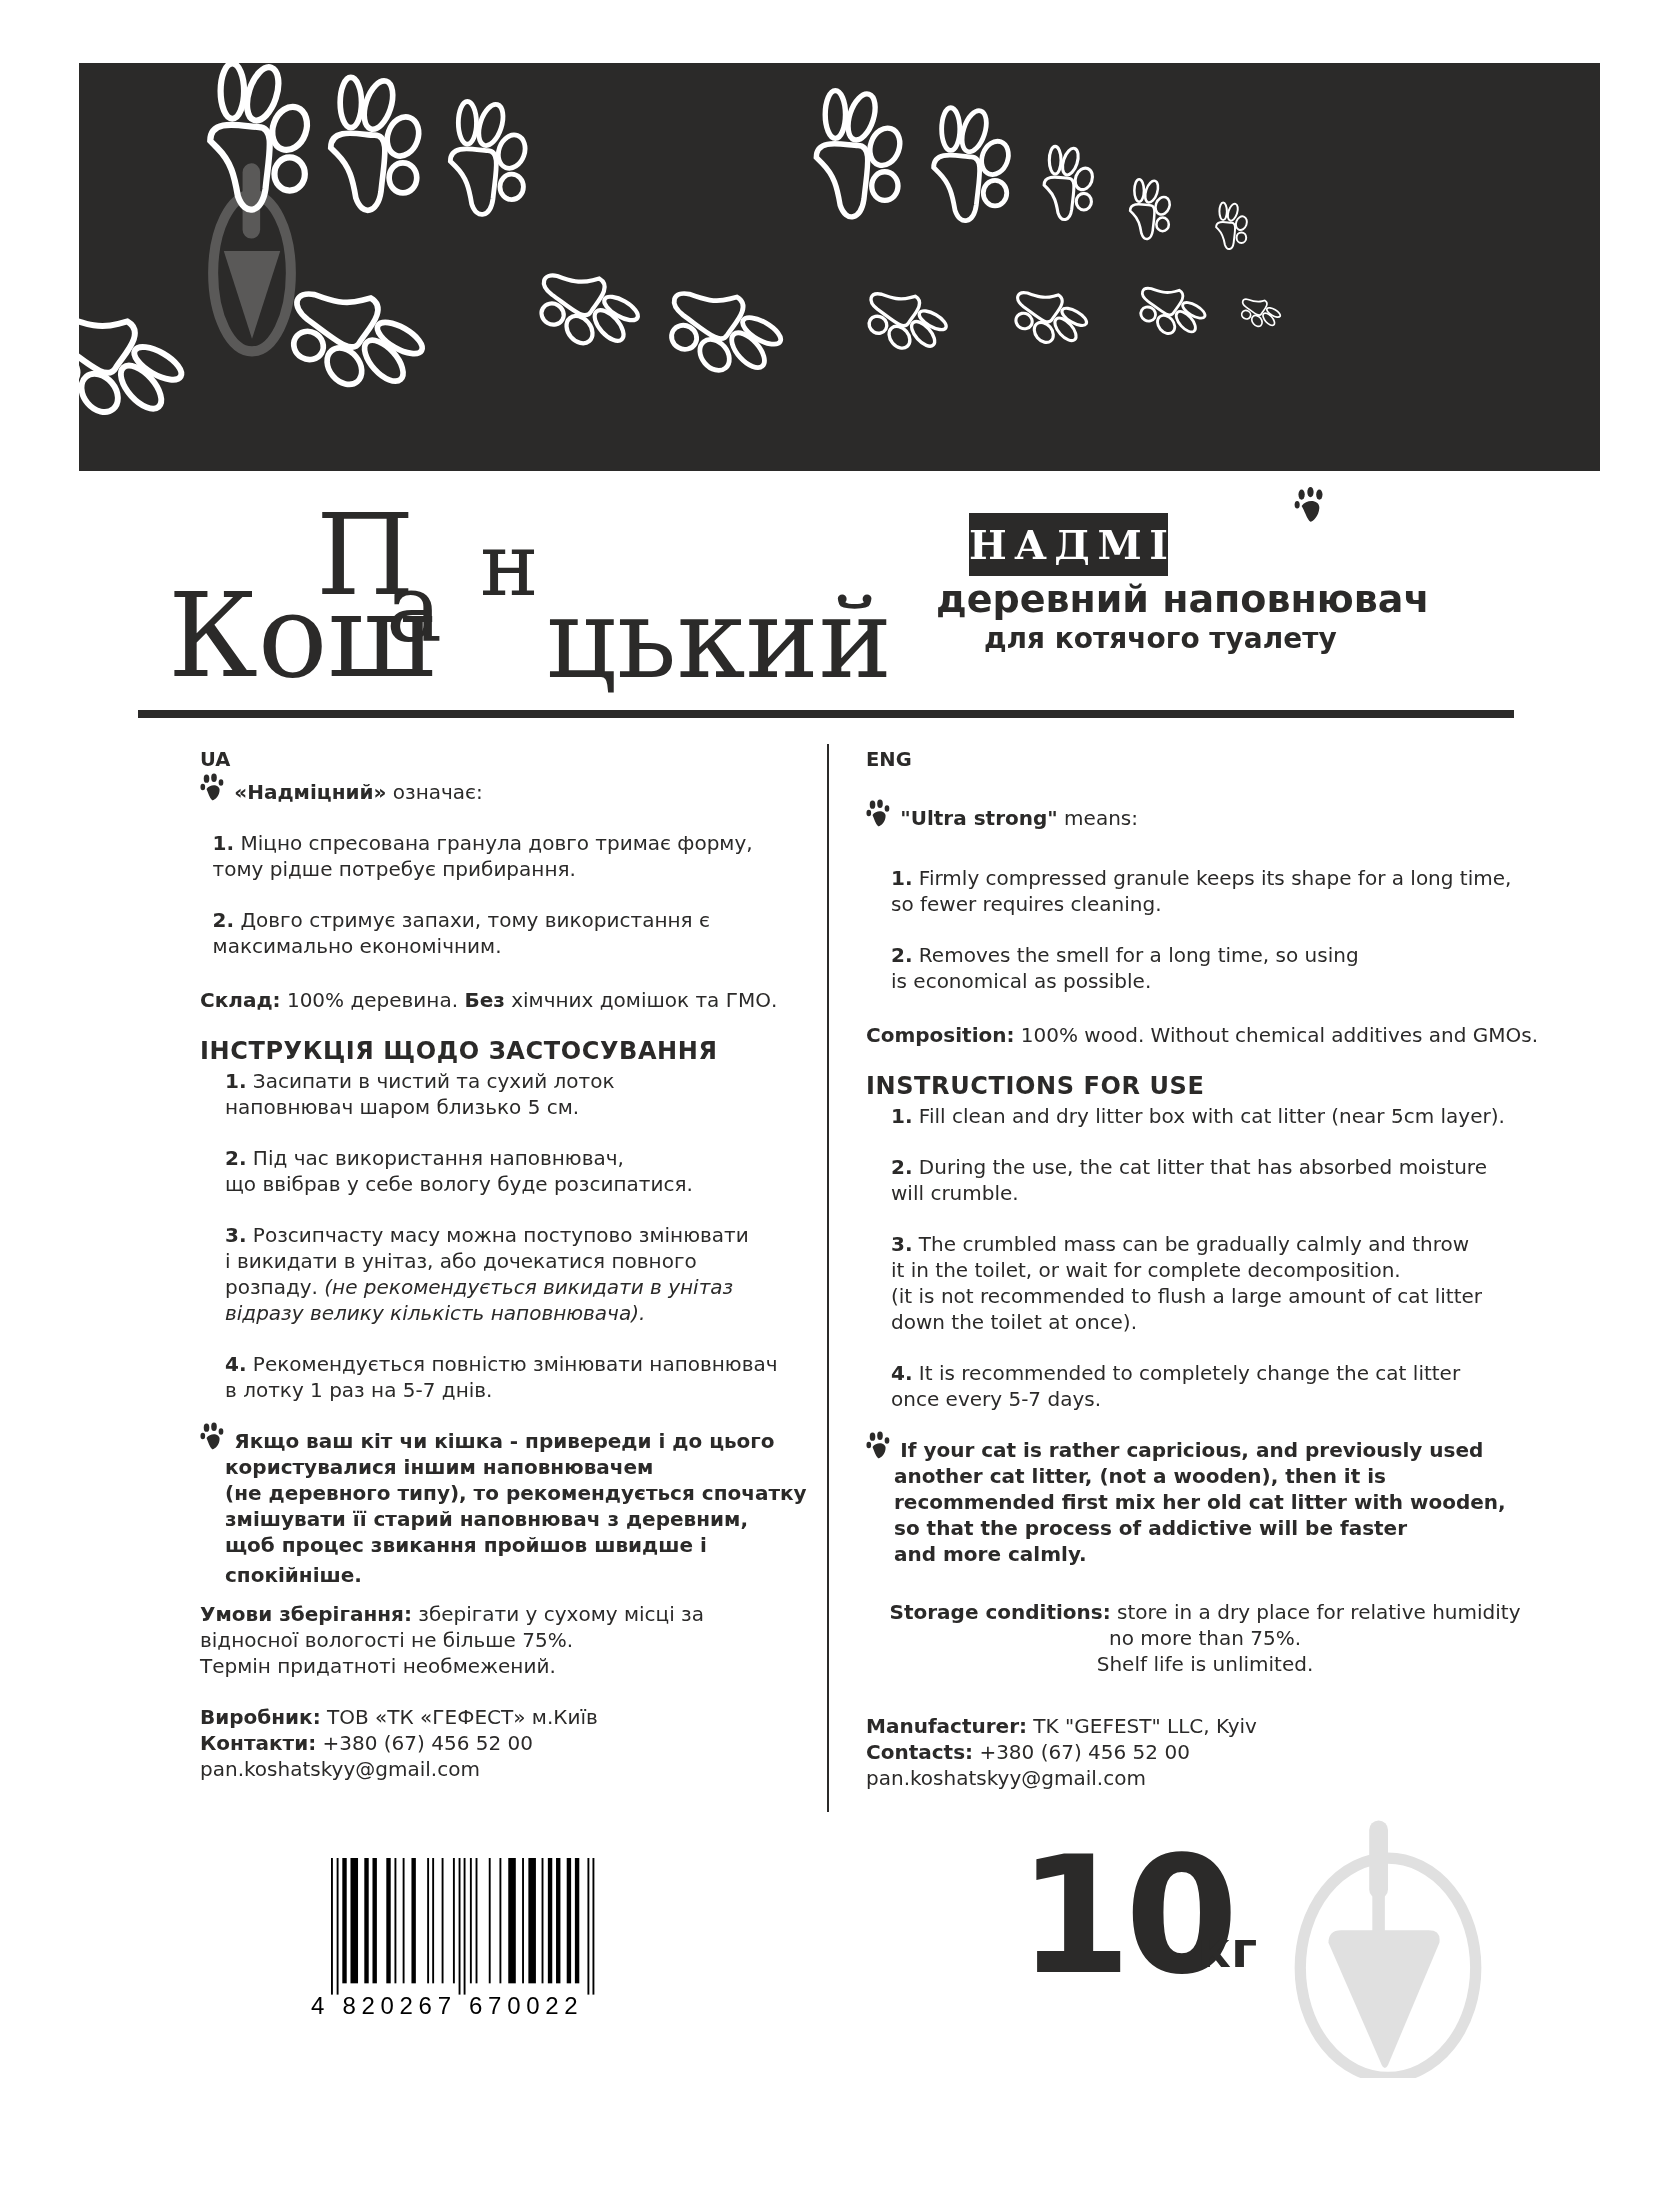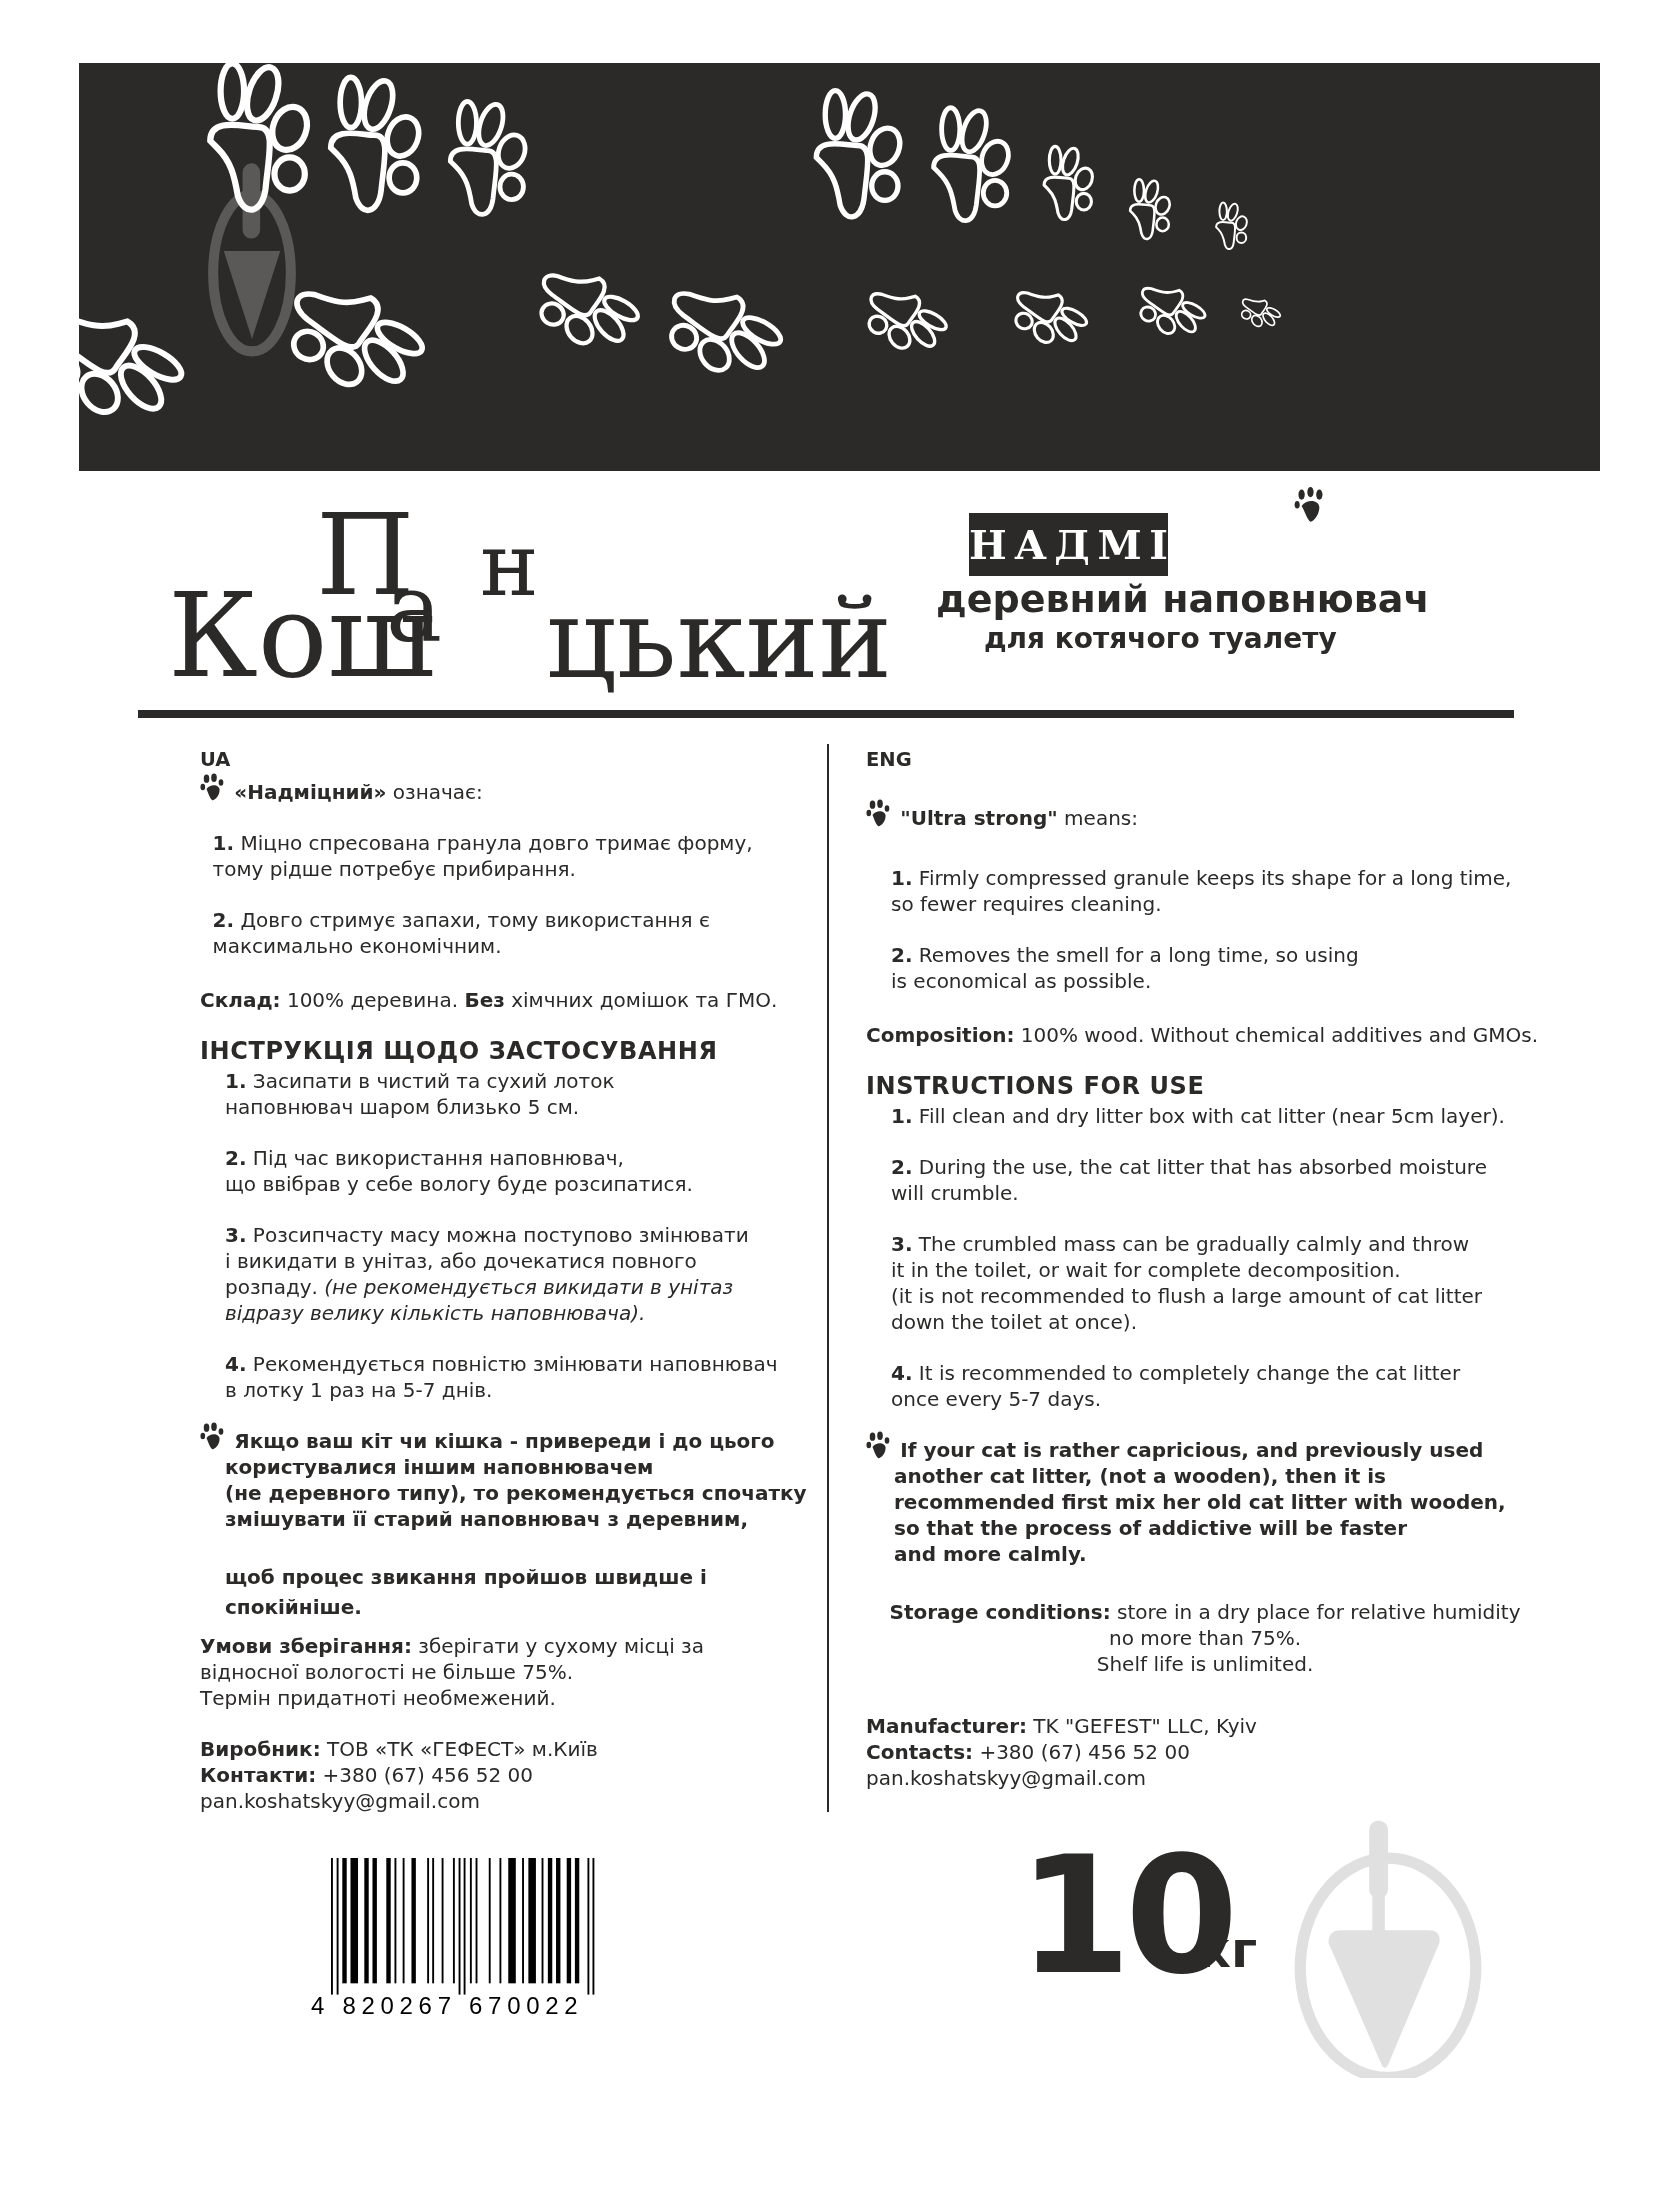--- a/index.html
+++ b/index.html
@@ -163,21 +163,21 @@
             <ellipse cx="14" cy="10" rx="6" ry="9"></ellipse>
             <ellipse cx="30" cy="8" rx="6" ry="9"></ellipse>
             <ellipse cx="45" cy="18" rx="5" ry="7"></ellipse>
             <ellipse cx="6" cy="28" rx="5" ry="7"></ellipse>
             <path d="M14,32 C22,20 42,22 42,34 C42,48 30,58 26,56 C20,50 18,42 14,32 Z"></path>
           </g>
         </svg><span>Якщо ваш кіт чи кішка - привереди і до цього</span></p>
     <p style="padding-left:25px;">користувалися іншим наповнювачем</p>
     <p style="padding-left:25px;">(не деревного типу), то рекомендується спочатку</p>
     <p style="padding-left:25px;">змішувати її старий наповнювач з деревним,</p>
-    <p style="padding-left:25px;margin-top:32px;">щоб процес звикання пройшов швидше і</p>
+    <p style="padding-left:25px;">щоб процес звикання пройшов швидше і</p>
     <p style="padding-left:25px; margin-top:3.8px;">спокійніше.</p>
   </div>
 
   <div style="margin-top:12.6px;">
     <p><span class="b">Умови зберігання:</span><span> зберігати у сухому місці за</span></p>
     <p>відносної вологості не більше 75%.</p>
     <p>Термін придатноті необмежений.</p>
   </div>
 
   <div style="margin-top:25px;">

